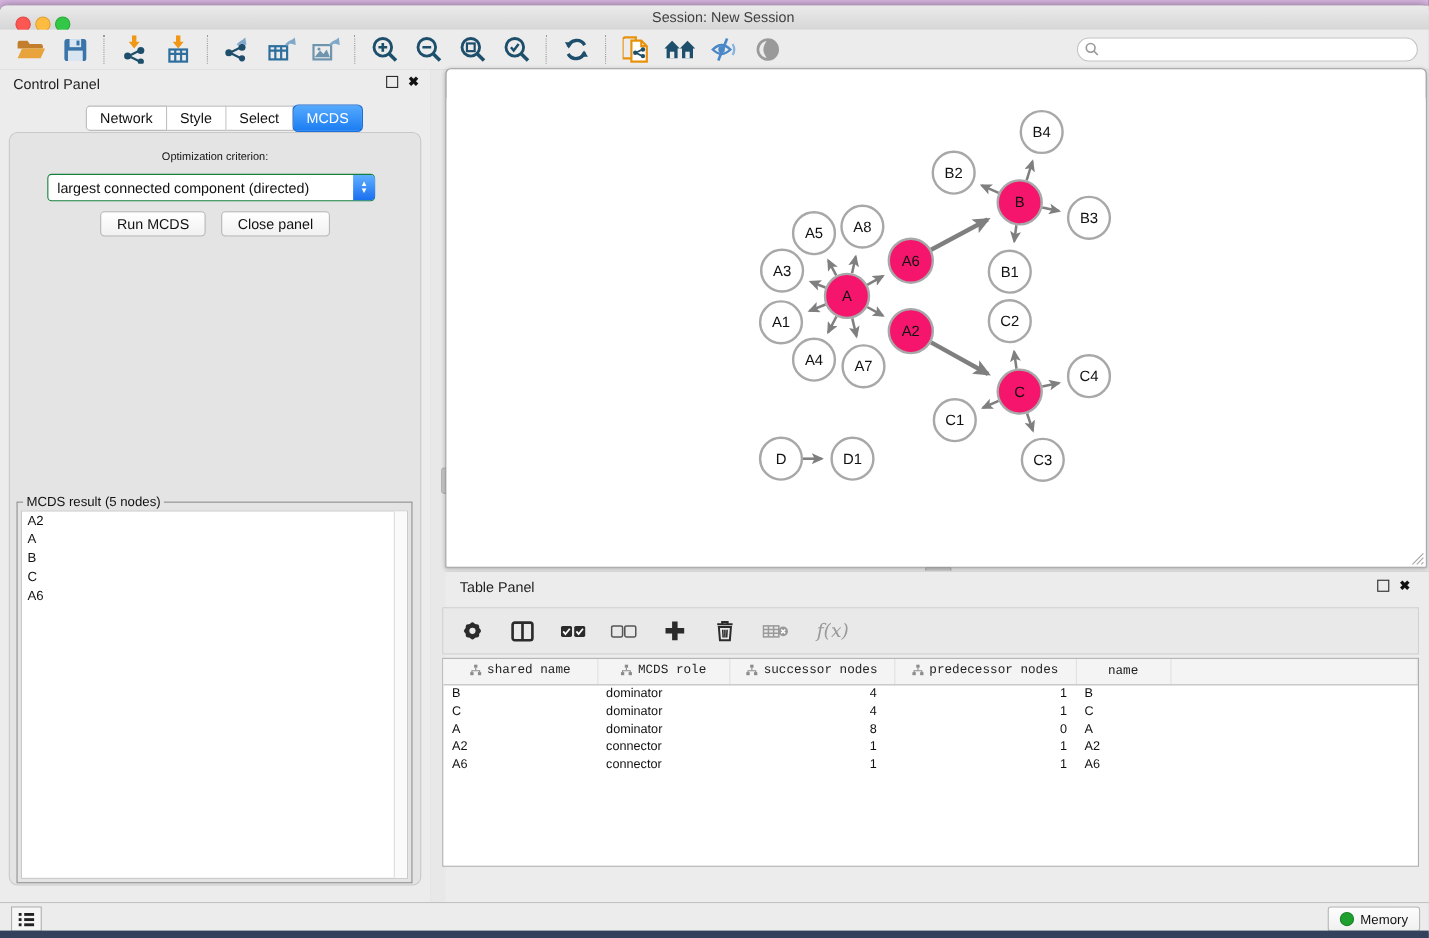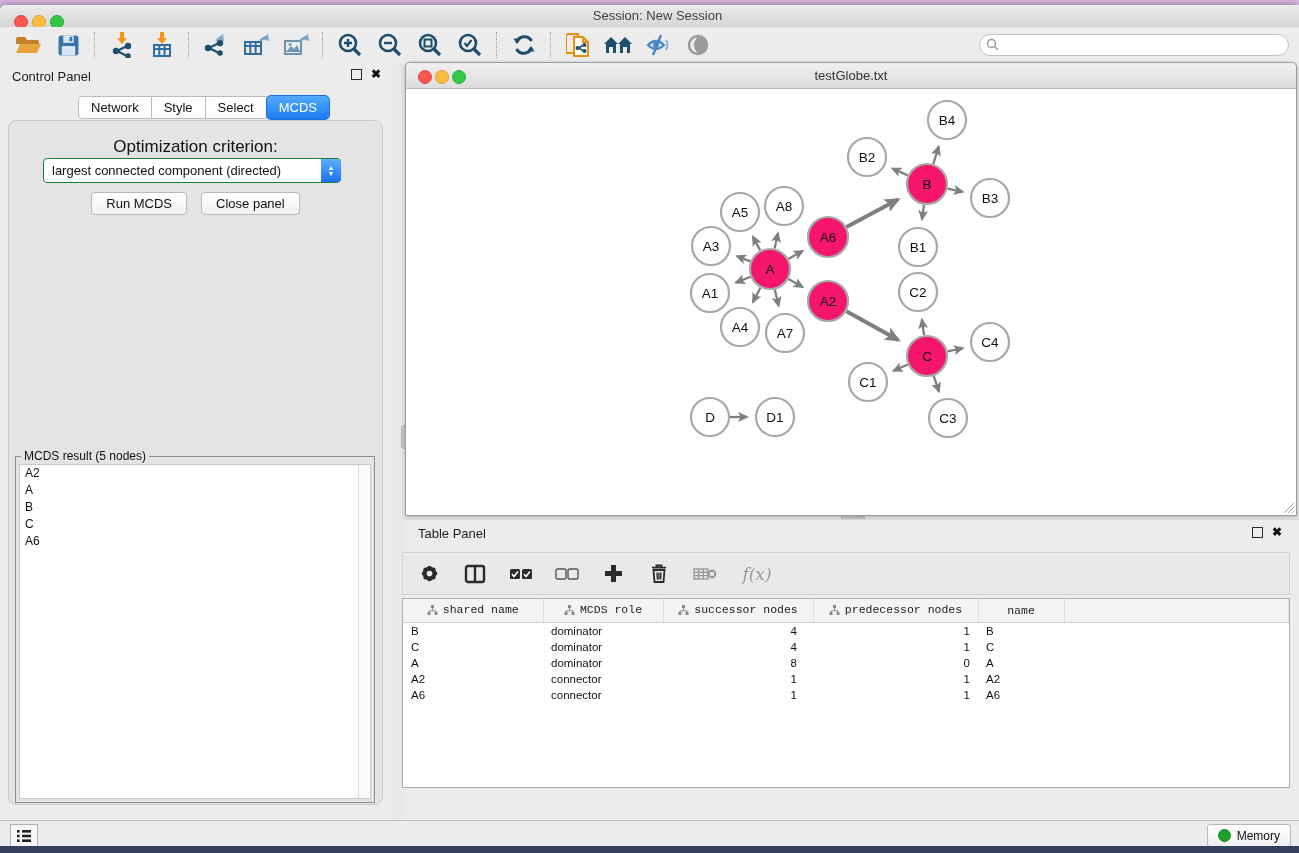--- a/index.html
+++ b/index.html
@@ -36,21 +36,21 @@
   .close-ic{font-size:12px;font-weight:bold;color:#111;line-height:12px;}
   .seg-tabs{position:absolute;display:flex;}
   .seg{height:21px;line-height:21px;padding:0 12px;background:#fff;border:1px solid #bbb;border-left:none;
     font-size:13px;color:#111;text-align:center;}
   .seg:first-child{border-left:1px solid #bbb;border-radius:4px 0 0 4px;}
   .seg:last-child{border-radius:0 4px 4px 0;}
   .seg.active{background:linear-gradient(#55aaff,#1c7df2);color:#fff;border:1px solid #1c6fd8;
     border-radius:5px;margin:-1px -1px 0 -1px;height:23px;line-height:23px;position:relative;z-index:2;}
   .cp-inner{position:absolute;left:8px;top:57px;width:373px;height:683px;background:#e4e4e4;
     border:1px solid #c9c9c9;border-radius:8px;}
-  .opt-label{position:absolute;left:0;right:0;top:16px;text-align:center;font-size:17px;color:#111;}
+  .opt-label{position:absolute;left:0;right:0;top:16px;text-align:center;font-size:10px;color:#111;}
   .dropdown{position:absolute;left:34px;top:37px;width:296px;height:23px;background:#fff;border:1px solid #15803d;
     border-radius:4px;display:flex;align-items:center;}
   .dropdown .dd-text{flex:1;font-size:13px;color:#111;padding-left:8px;white-space:nowrap;overflow:hidden;}
   .dd-step{width:20px;height:23px;margin-right:-1px;border-radius:0 4px 4px 0;
     background:linear-gradient(#5fb0ff,#1a6ff0);display:flex;flex-direction:column;align-items:center;justify-content:center;color:#fff;}
   .dd-step span{font-size:7px;line-height:6px;}
   .btn-row{position:absolute;left:0;right:0;top:71px;display:flex;justify-content:center;gap:14px;}
   .mac-btn{height:21px;line-height:21px;padding:0 14px;background:linear-gradient(#fff,#f1f1f1);
     border:1px solid #b9b9b9;border-radius:4px;font-size:13px;color:#111;}
   .fieldset{position:absolute;left:6px;right:7px;top:335px;height:345px;border:1px solid #8f8f8f;}
@@ -311,26 +311,20 @@
             </div>
           </div>
         </div>
       </div>
 
       <div class="desktop-pane">
         <div class="mini-scroll-v"></div>
         <div class="mini-scroll-h"></div>
 
         <div class="graph-window">
-          <div class="gw-titlebar">
-            <span class="tl r" style="left:12px;top:7px"></span>
-            <span class="tl y" style="left:29px;top:7px"></span>
-            <span class="tl g" style="left:46px;top:7px"></span>
-            <div class="title">testGlobe.txt</div>
-          </div>
           <div class="gw-body">
             <svg id="graph-svg" width="888" height="425">
                 <defs>
                   <marker id="arr" markerUnits="userSpaceOnUse" markerWidth="11" markerHeight="10" refX="9" refY="5" orient="auto">
                     <path d="M0,0 L11,5 L0,10 L2.5,5 Z" fill="#7f7f7f"></path>
                   </marker>
                   <marker id="arrT" markerUnits="userSpaceOnUse" markerWidth="16" markerHeight="14" refX="13" refY="7" orient="auto">
                     <path d="M0,0 L16,7 L0,14 L3.5,7 Z" fill="#7f7f7f"></path>
                   </marker>
                 </defs>

